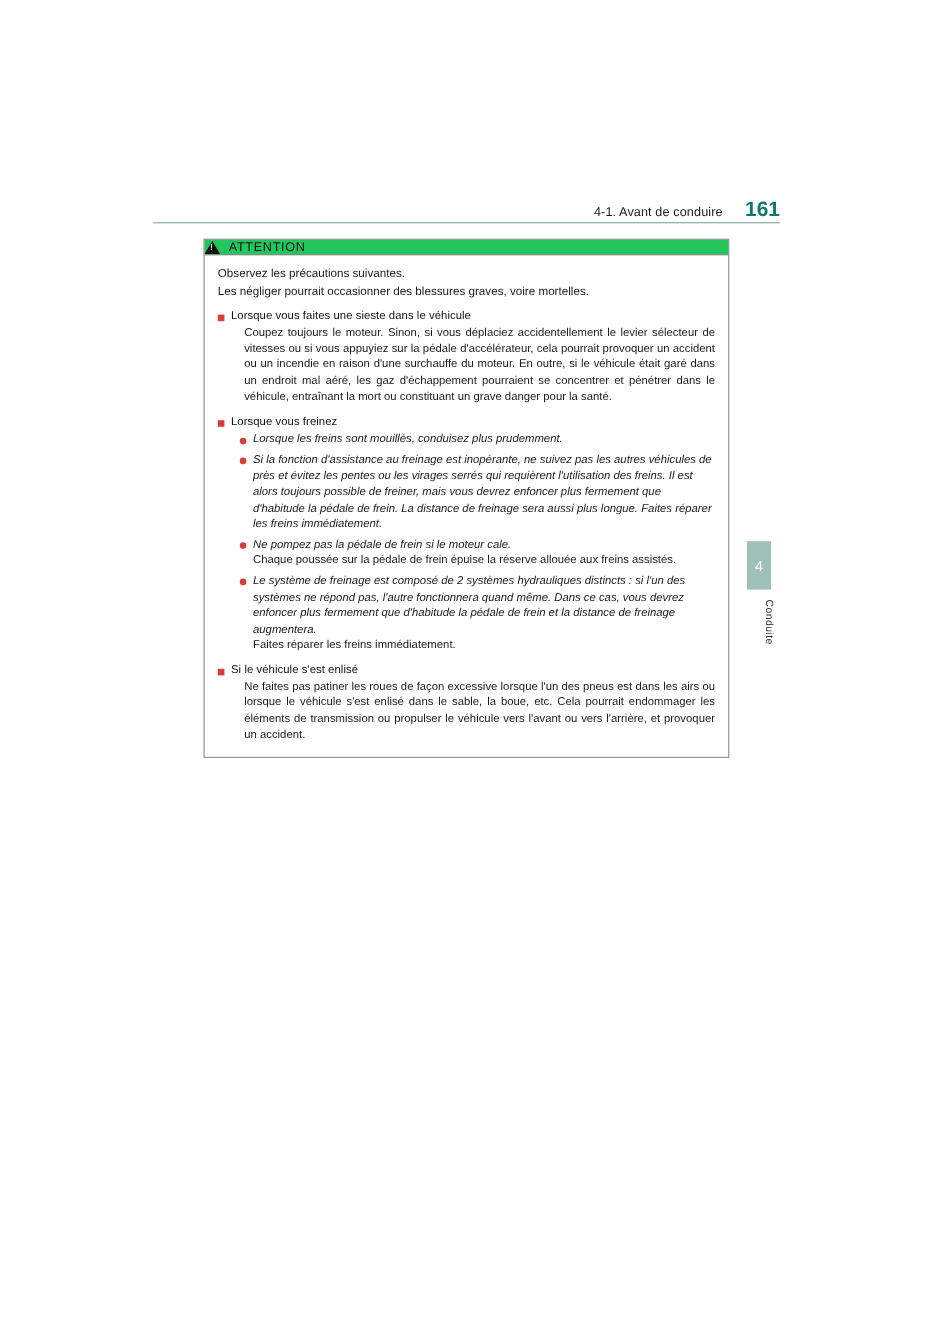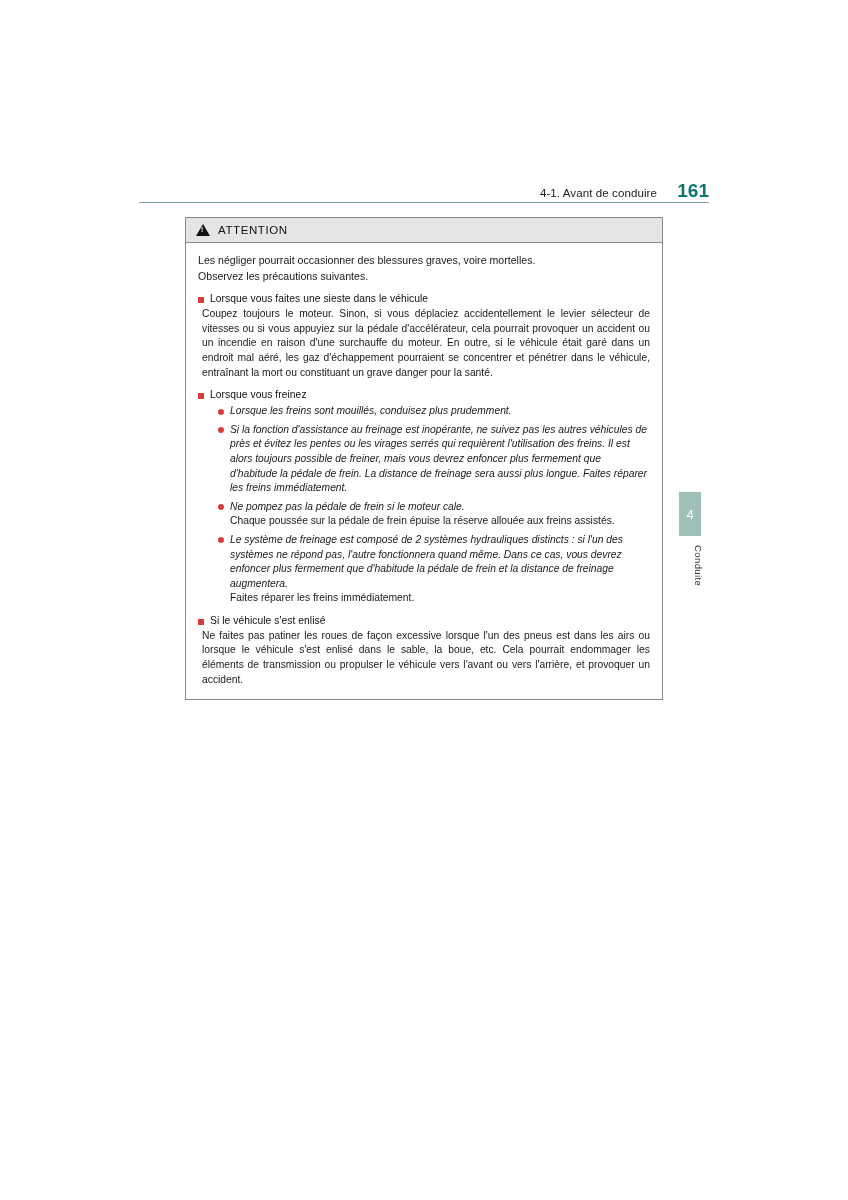--- a/index.html
+++ b/index.html
@@ -93,26 +93,26 @@
   .warnbox {
     position: absolute;
     left: 185px;
     top: 217px;
     width: 478px;
     border: 1px solid #8a8a8a;
     box-sizing: border-box;
     background: #ffffff;
   }
   .warnbox-head {
-    background: #e5e5e5;
+    background: #22c55e;
     border-bottom: 1px solid #8a8a8a;
-    height: 25px;
+    height: 14px;
     display: flex;
     align-items: center;
-    padding-left: 10px;
+    padding-left: 0;
     box-sizing: border-box;
   }
   .warn-tri {
     width: 0;
     height: 0;
     position: relative;
     border-left: 7px solid transparent;
     border-right: 7px solid transparent;
     border-bottom: 12px solid #111;
     margin-right: 8px;
@@ -157,21 +157,21 @@
     letter-spacing: 0.05px;
   }
   .sq {
     width: 6px;
     height: 6px;
     background: #d83b3b;
     margin-top: 4px;
     flex: 0 0 auto;
   }
   .sec-body {
-    margin: 3px 0 0 4px;
+    margin: 3px 0 0 24px;
     font-size: 10.3px;
     line-height: 14.6px;
     text-align: justify;
     color: #1a1a1a;
   }
 
   
   .item {
     margin: 4px 0 0 20px;
   }
@@ -225,22 +225,22 @@
 
   <div class="warnbox">
 
     <div class="warnbox-head">
       <div class="warn-tri"></div>
       <div class="warn-title">ATTENTION</div>
     </div>
 
     <div class="warnbox-body">
 
+      <div class="intro-line">Observez les précautions suivantes.</div>
       <div class="intro-line">Les négliger pourrait occasionner des blessures graves, voire mortelles.</div>
-      <div class="intro-line">Observez les précautions suivantes.</div>
 
       <div class="sec">
         <div class="sec-head">
           <span class="sq"></span>
           <span>Lorsque vous faites une sieste dans le véhicule</span>
         </div>
         <div class="sec-body">Coupez toujours le moteur. Sinon, si vous déplaciez accidentellement le levier sélecteur de vitesses ou si vous appuyiez sur la pédale d'accélérateur, cela pourrait provoquer un accident ou un incendie en raison d'une surchauffe du moteur. En outre, si le véhicule était garé dans un endroit mal aéré, les gaz d'échappement pourraient se concentrer et pénétrer dans le véhicule, entraînant la mort ou constituant un grave danger pour la santé.</div>
       </div>
 
       <div class="sec">

